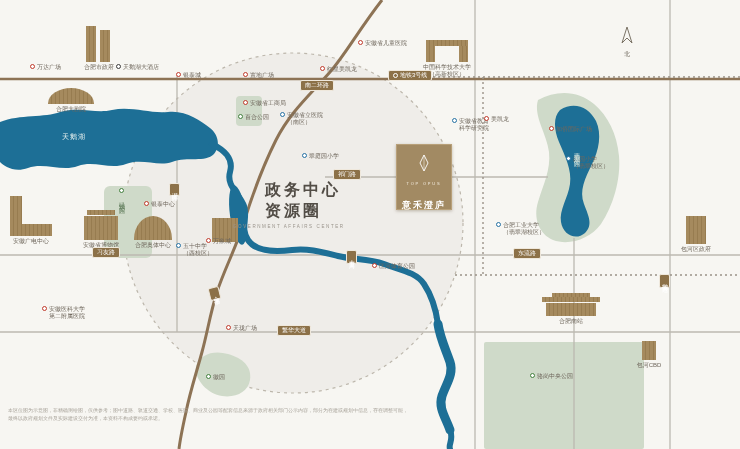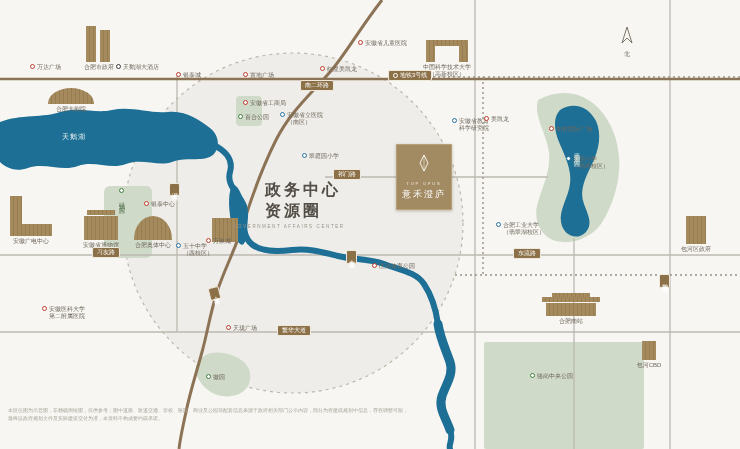--- a/index.html
+++ b/index.html
@@ -27,21 +27,21 @@
   .pill .m{display:inline-block;width:5px;height:5px;border:1px solid #fff;border-radius:50%;margin-right:2px;vertical-align:middle;box-sizing:border-box;}
   
   .titleblock{position:absolute;left:233px;top:180px;width:120px;text-align:left;}
   .titleblock h1{margin:0;font-family:Liberation Serif, serif;font-size:16px;font-weight:bold;
                  letter-spacing:3px;color:#524d46;padding-left:32px;}
   .titleblock .sub{font-size:4.5px;letter-spacing:1.6px;color:#9a948b;margin-top:2px;}
   
   .project{position:absolute;left:396px;top:144px;width:54px;height:64px;background:#a28a63;
            border:1px solid #b8a079;box-shadow:0 1px 3px rgba(90,70,40,.35);text-align:center;color:#fff;}
   .project .en{font-size:4px;letter-spacing:1.8px;margin-top:5px;color:#f3ecdf;}
-  .project .cn{font-size:9px;letter-spacing:2px;margin-top:2px;color:#fff;}
+  .project .cn{font-size:9px;letter-spacing:2px;margin-top:13px;color:#fff;font-weight:bold;}
   .project svg{margin-top:9px;}
   
   .compass{position:absolute;left:616px;top:26px;width:22px;text-align:center;}
   .compass .n{font-size:6px;color:#6f675c;margin-top:0px;}
   .disc{position:absolute;left:8px;font-size:5px;line-height:6px;color:#a9a49b;white-space:nowrap;}
 </style>
 </head>
 <body>
 
 <div class="canvas">

